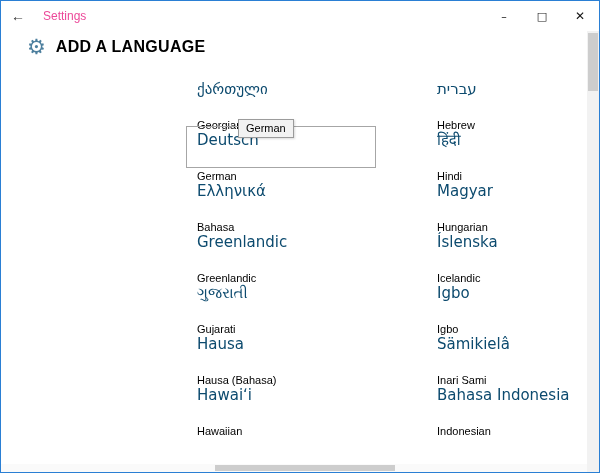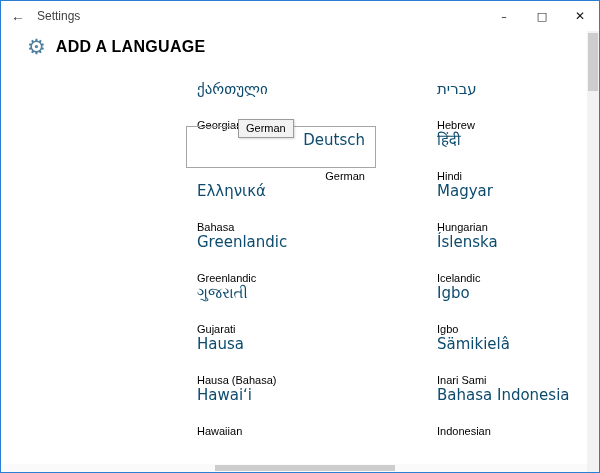--- a/index.html
+++ b/index.html
@@ -25,22 +25,22 @@
     background: #ffffff;
   }
   .back-btn {
     width: 34px; height: 30px;
     display: flex; align-items: center; justify-content: center;
     font-size: 14px; color: #333;
     cursor: pointer;
   }
   .win-title {
     font-size: 12px;
-    color: #404040;
-    margin-left: 2px;
+    color: #ec4899;
+    margin-left: 8px;
   }
   .caption-btns {
     margin-left: auto;
     display: flex;
     height: 30px;
   }
   .caption-btn {
     width: 38px; height: 30px;
     display: flex; align-items: center; justify-content: center;
     font-size: 11px; color: #111;
@@ -81,21 +81,21 @@
     grid-template-columns: 190px 190px;
     column-gap: 50px;
     row-gap: 9px;
   }
   .tile {
     height: 42px;
     padding: 3px 10px;
     border: 1px solid transparent;
     cursor: pointer;
   }
-  .tile.selected { border-color: #a6a6a6; text-align: right; }
+  .tile.selected { border-color: #a6a6a6; }
   .native {
     font-family: "DejaVu Sans", sans-serif;
     font-size: 15px;
     line-height: 20px;
     color: #0c4a6e;
     white-space: nowrap;
   }
   .english {
     font-size: 11px;
     line-height: 15px;

